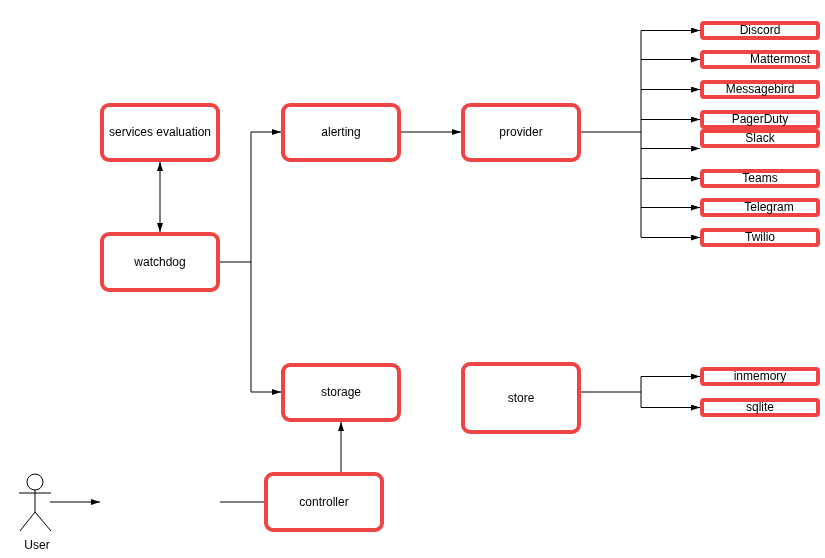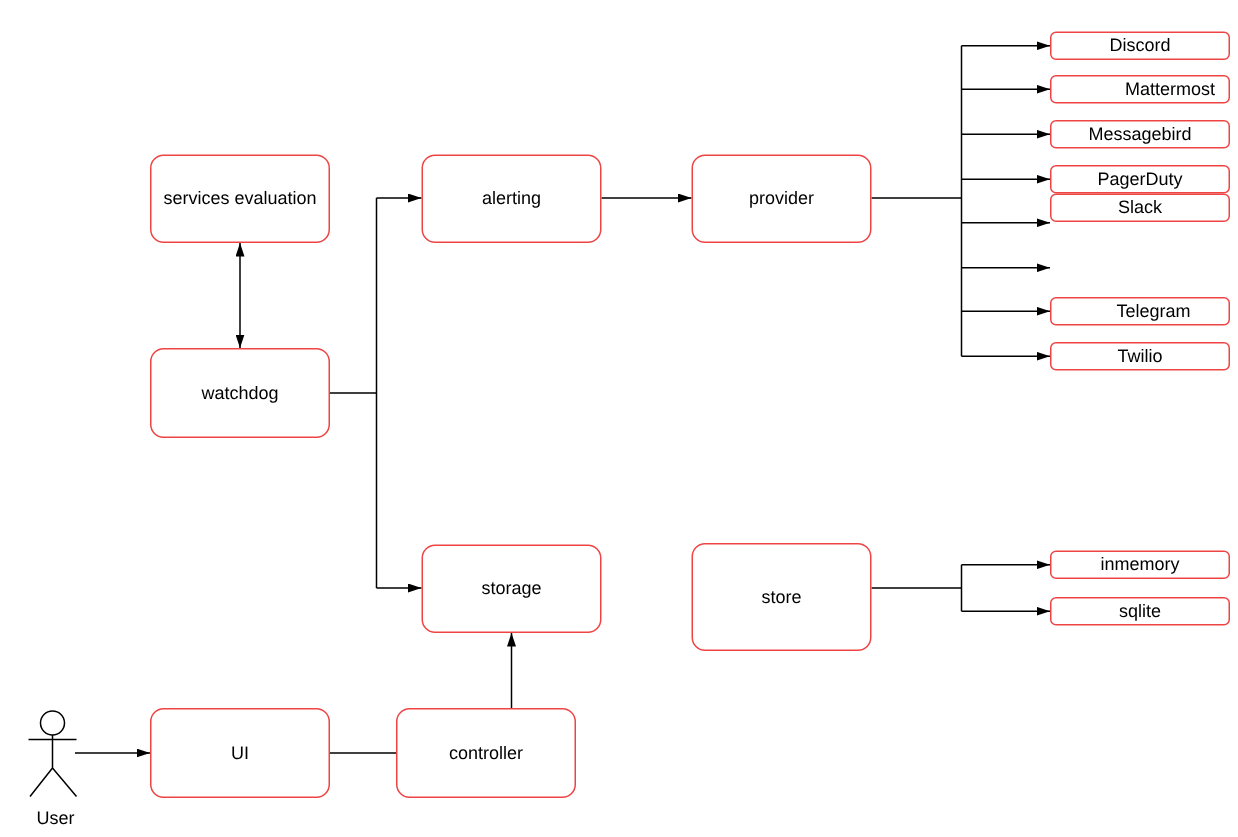--- a/index.html
+++ b/index.html
@@ -6,21 +6,21 @@
   body {
     width: 825px; height: 558px;
     font-family: "Liberation Sans", sans-serif;
     font-size: 12px; color: #000000;
   }
   .canvas { position: relative; width: 825px; height: 558px; background: #ffffff; overflow: hidden; }
   .wires { position: absolute; left: 0; top: 0; }
   .node {
     position: absolute; box-sizing: border-box;
     display: flex; align-items: center; justify-content: center;
-    background: #ffffff; border: 1px solid #ef4444;
+    background: #ffffff; border: 4px solid #ef4444;
     text-align: center; line-height: 1.2; white-space: nowrap;
   }
   .big { border-radius: 9px; }
   .small { border-radius: 4px; left: 700px; width: 120px; height: 19px; }
   .actor-label { position: absolute; left: 12px; top: 538px; width: 50px; text-align: center; }
 </style>
 </head>
 <body>
 
 <div class="canvas">
@@ -58,28 +58,28 @@
       <path d="M35,490 V512 M19,493 H51 M35,512 L20,531 M35,512 L51,531"></path>
     </g>
   </svg>
 
   <div class="node big" style="left:100px; top:103px; width:120px; height:59px;">services evaluation</div>
   <div class="node big" style="left:100px; top:232px; width:120px; height:60px;">watchdog</div>
   <div class="node big" style="left:281px; top:103px; width:120px; height:59px;">alerting</div>
   <div class="node big" style="left:461px; top:103px; width:120px; height:59px;">provider</div>
   <div class="node big" style="left:281px; top:363px; width:120px; height:59px;text-align:right;">storage</div>
   <div class="node big" style="left:461px; top:362px; width:120px; height:72px;">store</div>
-  <div class="node big" style="left:100px; top:472px; width:120px; height:60px;">UI</div>
   <div class="node big" style="left:264px; top:472px; width:120px; height:60px;">controller</div>
 
   <div class="node small" style="top:21px;">Discord</div>
   <div class="node small" style="top:50px;padding-left:40px;">Mattermost</div>
   <div class="node small" style="top:80px;">Messagebird</div>
   <div class="node small" style="top:110px;">PagerDuty</div>
   <div class="node small" style="top:129px;">Slack</div>
+  <div class="node small" style="top:169px;">Teams</div>
   <div class="node small" style="top:198px;padding-left:18px;">Telegram</div>
   <div class="node small" style="top:228px;">Twilio</div>
 
   <div class="node small" style="top:367px;">inmemory</div>
   <div class="node small" style="top:398px;">sqlite</div>
 
   <div class="actor-label">User</div>
 
 </div>
 

